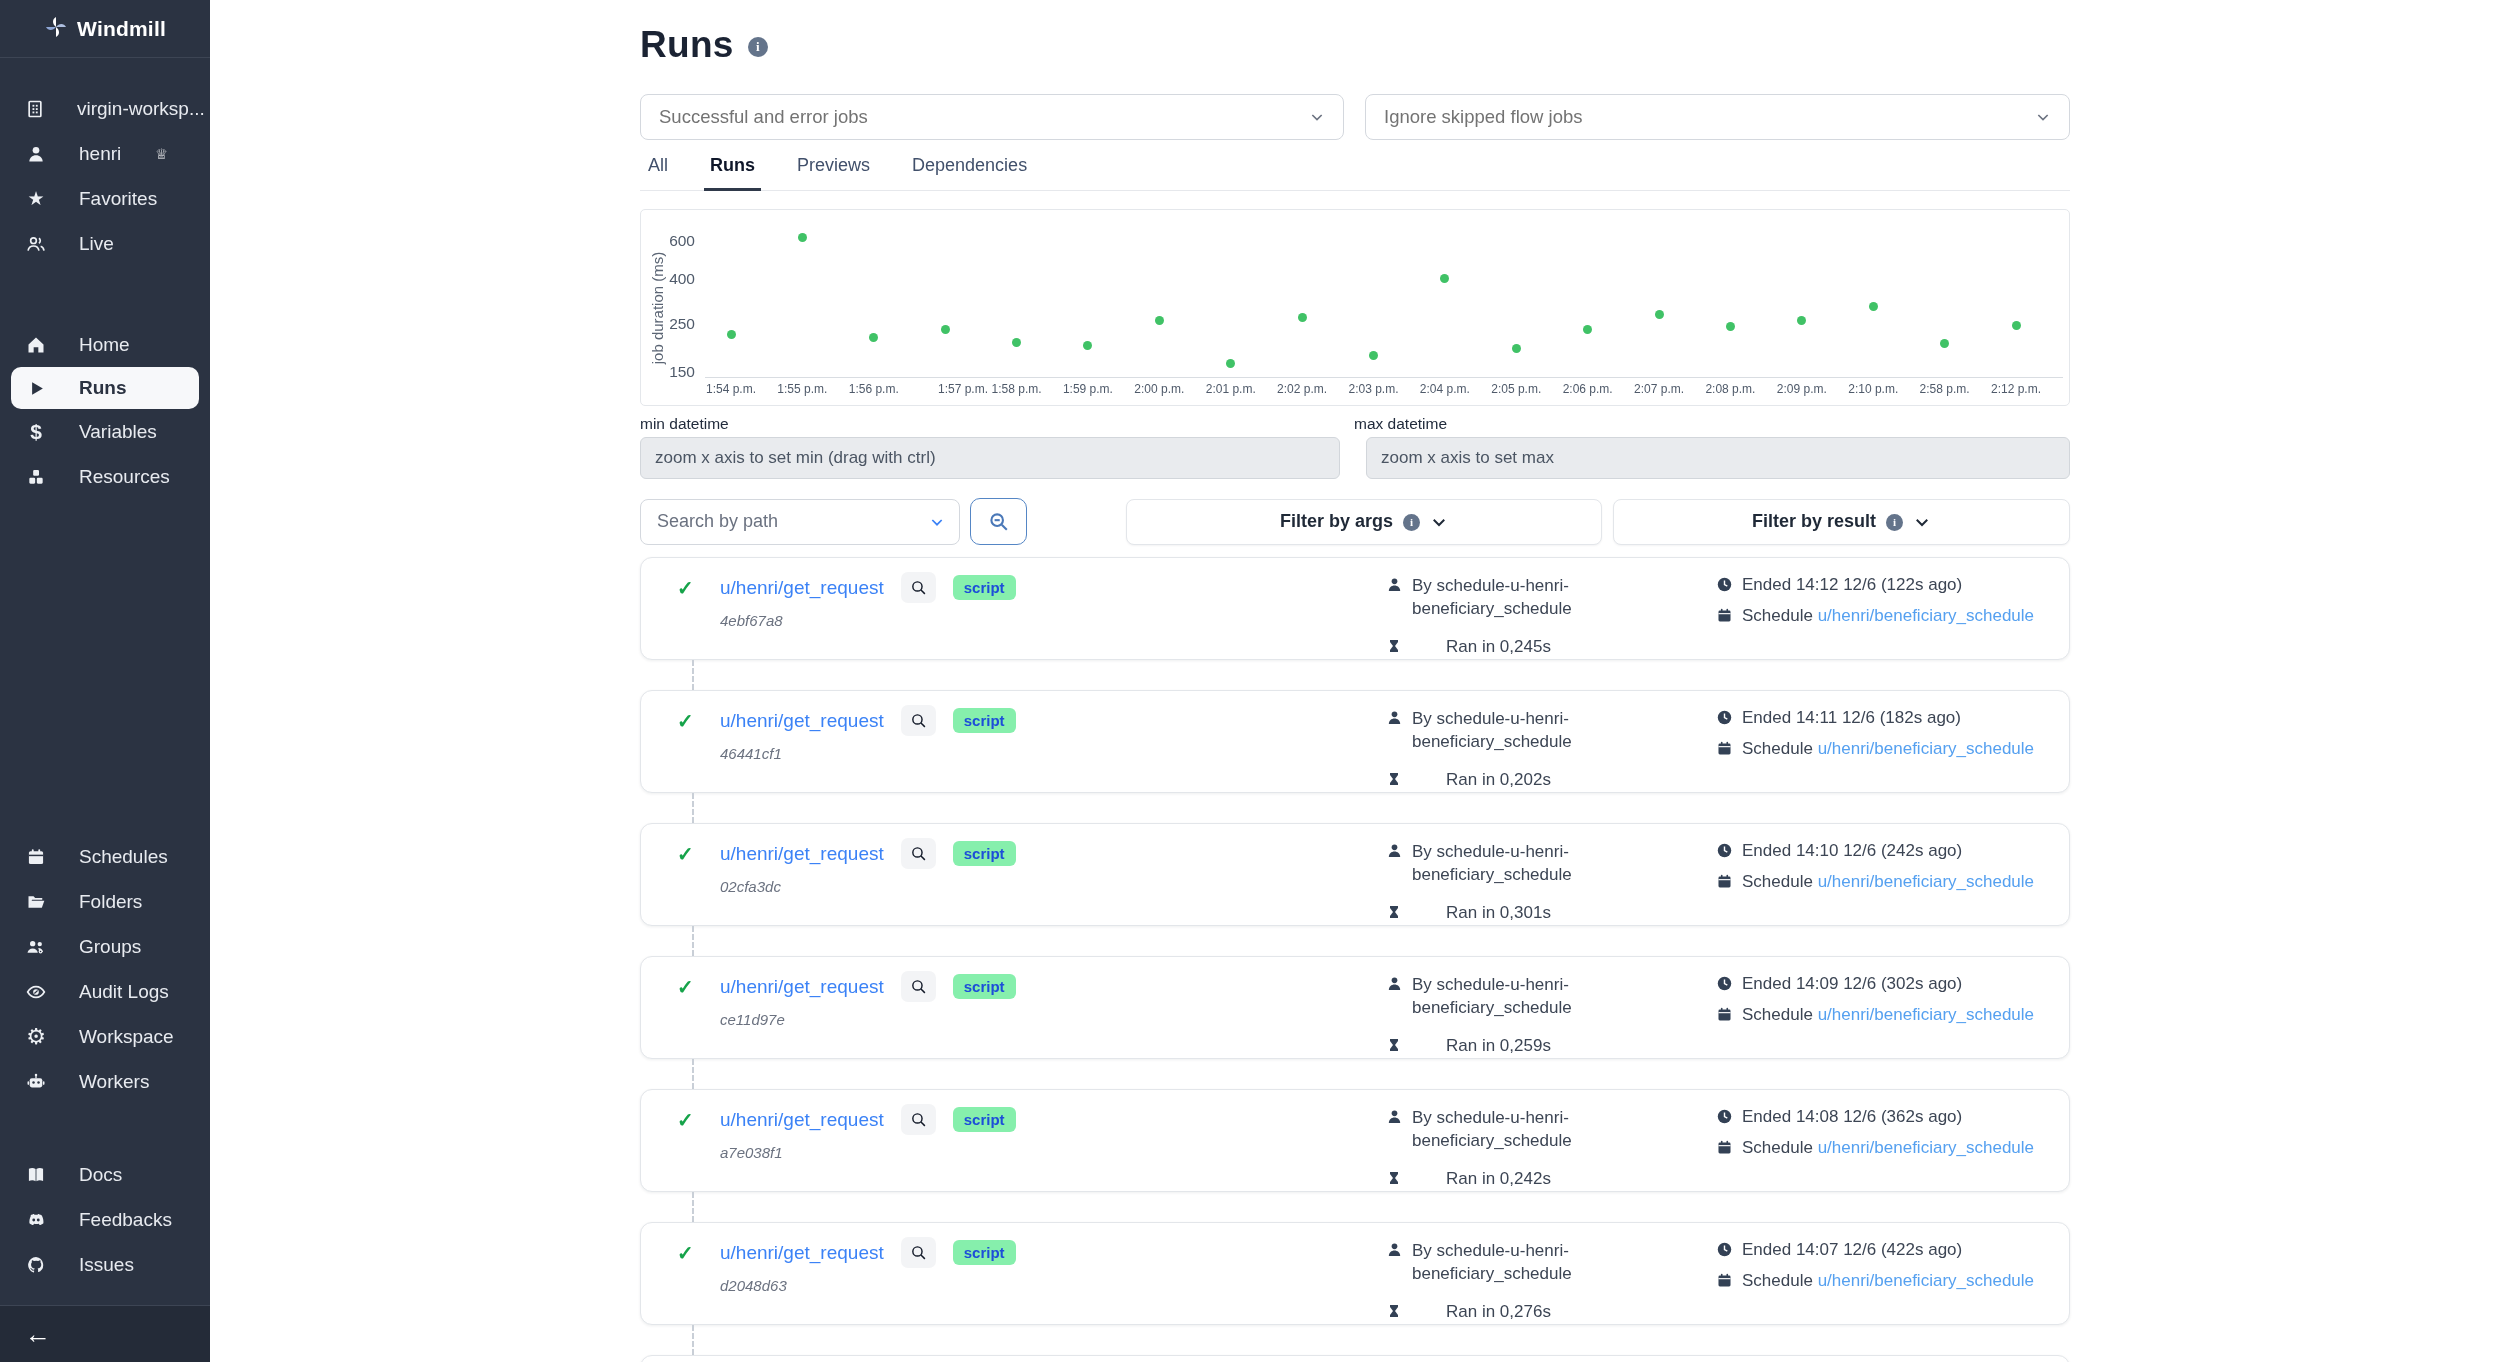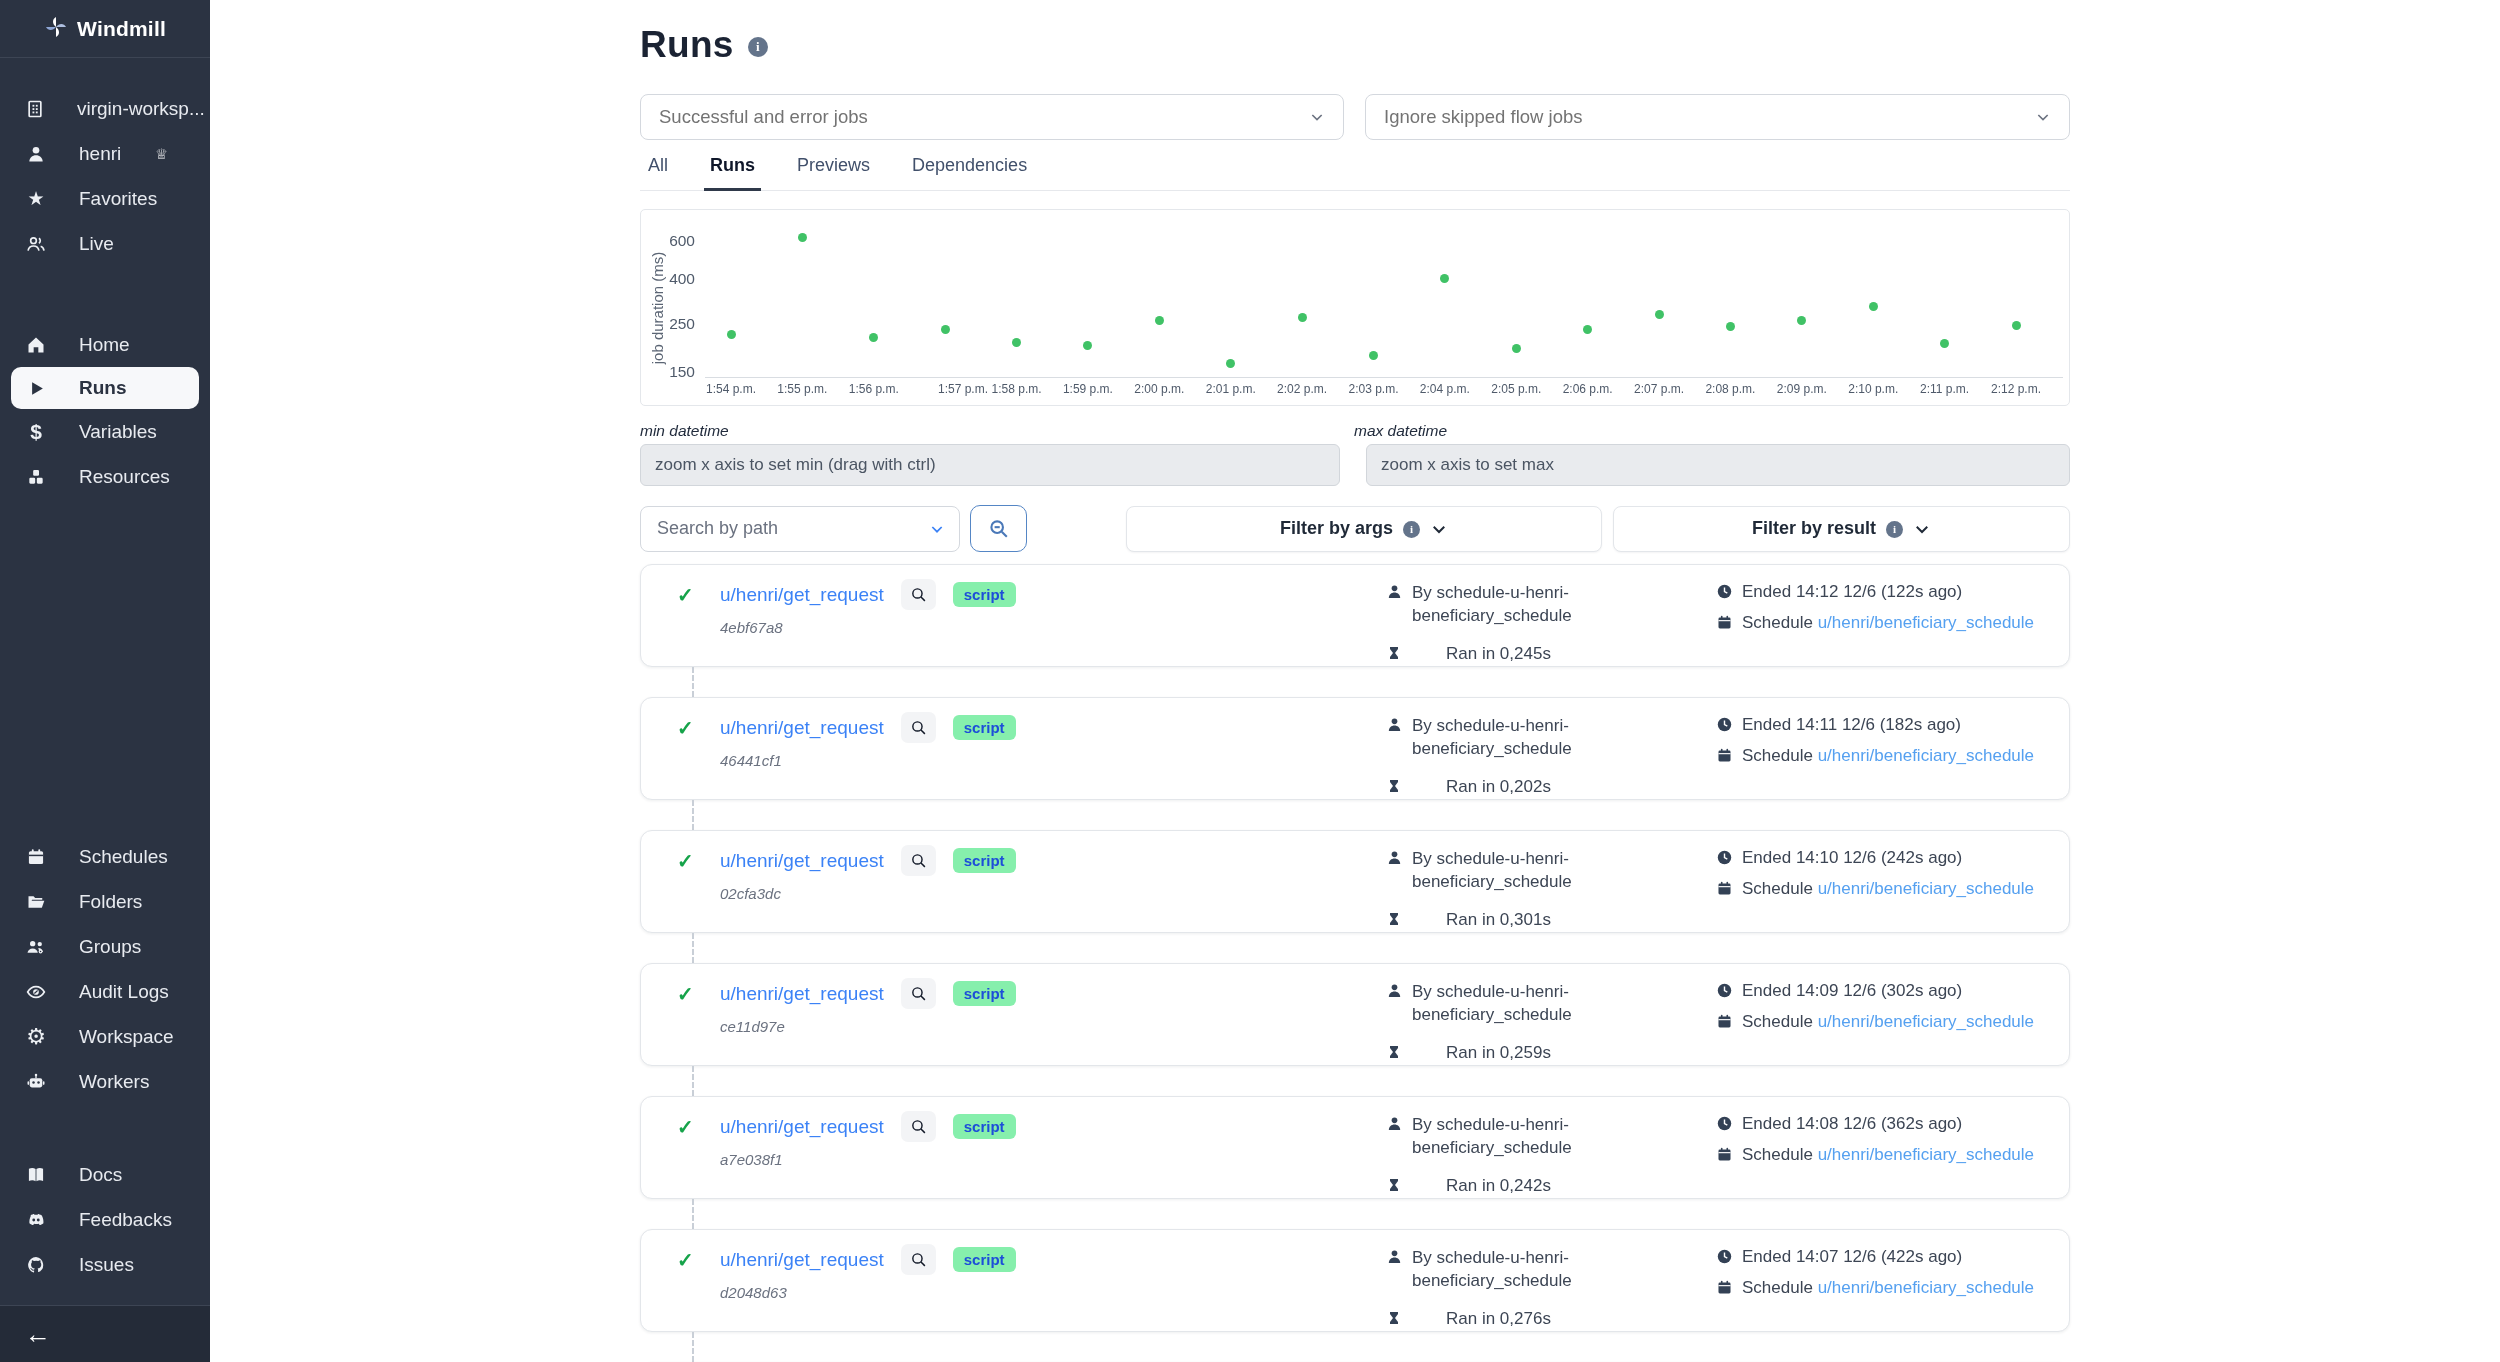--- a/index.html
+++ b/index.html
@@ -56,21 +56,21 @@
   .chartbox { position:relative; margin-top:18px; height:197px; border:1px solid #e4e7eb;
     border-radius:5px; background:#fff; }
   .ylabel { position:absolute; left:16px; top:50%; transform:translate(-50%,-50%) rotate(-90deg);
     font-size:15px; color:#5b6574; white-space:nowrap; }
   .ytick { position:absolute; left:10px; width:44px; text-align:right; font-size:15.5px; color:#4f5a6a; }
   .xlabel { position:absolute; top:172px; transform:translateX(-50%); font-size:12px; color:#4f5a6a; white-space:nowrap; }
   .axisline { position:absolute; left:64px; right:6px; top:167px; border-top:1px solid #d9dde2; }
   .dot { position:absolute; width:9px; height:9px; border-radius:50%; cursor:pointer; }
 
   
-  .dt-labels { display:flex; margin-top:16px;font-style:italic; }
+  .dt-labels { display:flex; margin-top:9px; }
   .dt-label { font-size:15.5px; color:#222c3d; }
   .dt-label.min { width:714px; } 
   .dt-inputs { display:flex; gap:26px; margin-top:4px; }
   .dtinput { height:42px; background:#e9ebee; border:1px solid #d2d6db; border-radius:6px;
     padding:0 14px; font-size:17px; color:#374151; font-family:"Liberation Sans",sans-serif; }
   .dtinput::placeholder { color:#4b5563; opacity:1; }
   .dt-min { width:703px; } .dt-max { width:707px; }
 
   .search-row { display:flex; margin-top:19px; align-items:center; }
   .search-select { width:320px; height:46px; border:1px solid #d4d8de; border-radius:8px;
@@ -368,21 +368,21 @@
           <div class="xlabel" style="left: 946.667px;">2:06 p.m.</div>
           <div class="dot" style="left: 942.167px; top: 115.319px; background: rgb(64, 194, 102);"></div>
           <div class="xlabel" style="left: 1018.06px;">2:07 p.m.</div>
           <div class="dot" style="left: 1013.56px; top: 99.7265px; background: rgb(64, 194, 102);"></div>
           <div class="xlabel" style="left: 1089.44px;">2:08 p.m.</div>
           <div class="dot" style="left: 1084.94px; top: 112.144px; background: rgb(64, 194, 102);"></div>
           <div class="xlabel" style="left: 1160.83px;">2:09 p.m.</div>
           <div class="dot" style="left: 1156.33px; top: 105.731px; background: rgb(64, 194, 102);"></div>
           <div class="xlabel" style="left: 1232.22px;">2:10 p.m.</div>
           <div class="dot" style="left: 1227.72px; top: 91.5362px; background: rgb(64, 194, 102);"></div>
-          <div class="xlabel" style="left: 1303.61px;">2:11 p.m.</div>
+          <div class="xlabel" style="left: 1303.61px;">2:58 p.m.</div>
           <div class="dot" style="left: 1299.11px; top: 129.21px; background: rgb(64, 194, 102);"></div>
           <div class="xlabel" style="left: 1375px;">2:12 p.m.</div>
           <div class="dot" style="left: 1370.5px; top: 110.98px; background: rgb(64, 194, 102);"></div>
         </div>
 
       <div class="dt-labels">
         <div class="dt-label min">min datetime</div>
         <div class="dt-label">max datetime</div>
       </div>
       <div class="dt-inputs">

